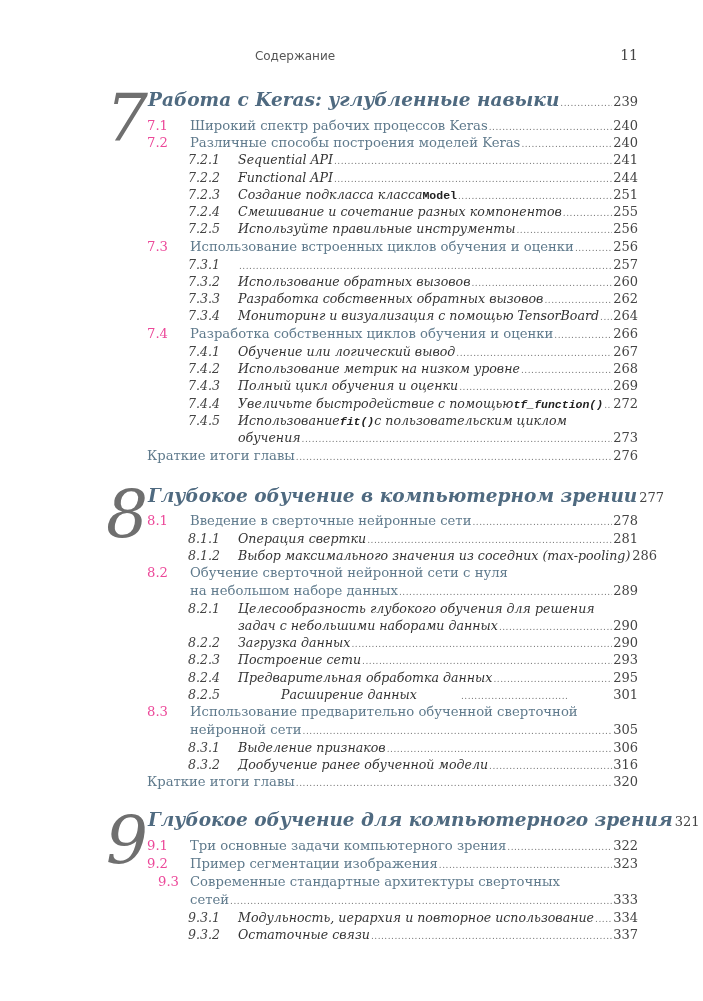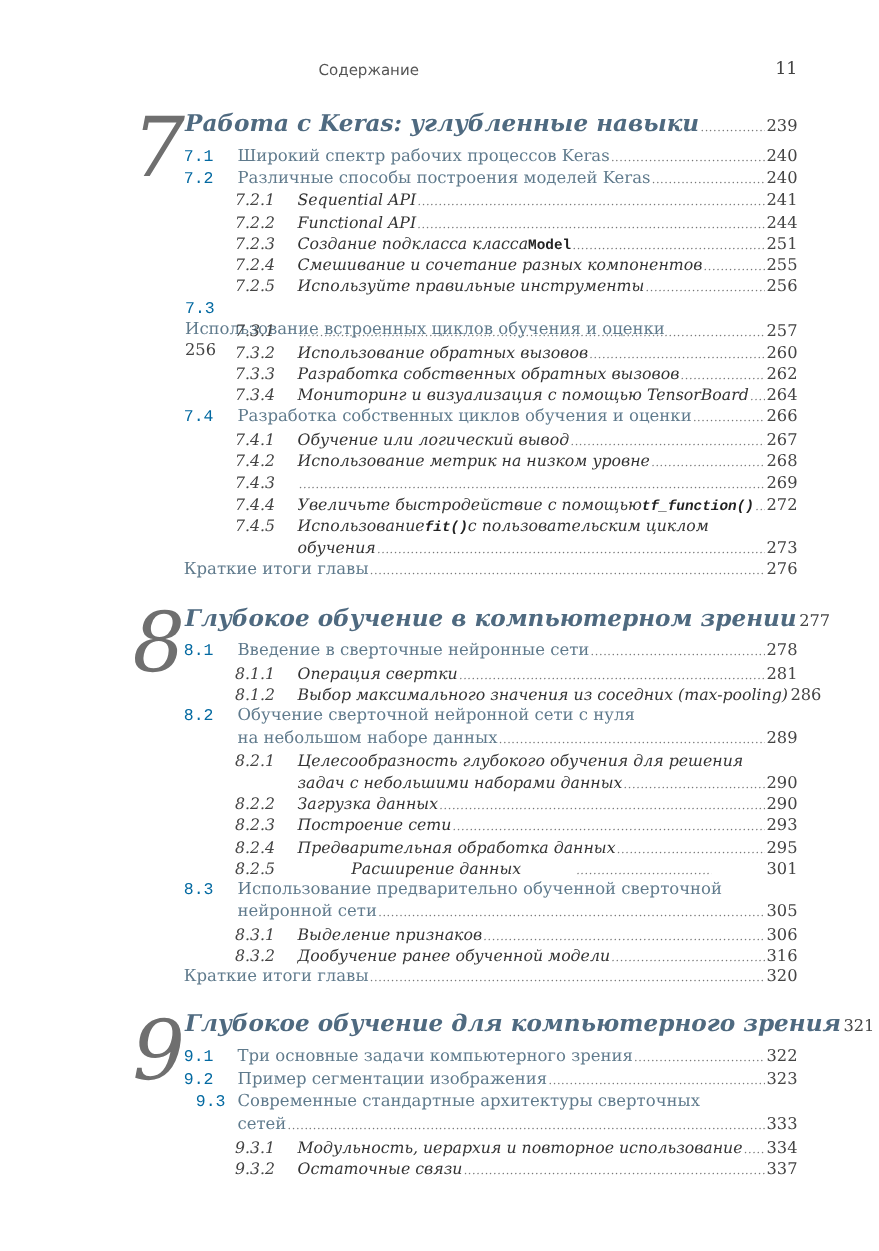--- a/index.html
+++ b/index.html
@@ -10,21 +10,21 @@
   .header-page { position: absolute; top: 47px; left: 600px; width: 38px; text-align: right;
          font-size: 14px; color: #444; }
   .bignum { position: absolute; left: 106px; font-family: "DejaVu Serif", "Liberation Serif", serif;
          font-style: italic; font-size: 66px; line-height: 66px; color: #6f6f6f; }
   .ch-title-row { position: absolute; left: 148px; right: 65px; height: 24px; display: flex; align-items: baseline; }
   .ch-title { font-family: "DejaVu Serif", "Liberation Serif", serif; font-style: italic; font-weight: bold;
          font-size: 18.5px; color: #4f6a80; white-space: nowrap; }
   .line { position: absolute; display: flex; align-items: baseline; height: 17px; font-size: 13.2px; line-height: 17px; white-space: nowrap; }
   .sec { left: 147px; right: 65px; color: #5f7a8c; }
   .sub { left: 188px; right: 65px; color: #333; font-style: italic; font-size: 12.6px; }
-  .sec .num { width: 43px; flex: none; color: #0369a1; font-family: Liberation Mono, monospace; }
+  .sec .num { width: 43px; flex: none; color: #ec4899; }
   .sub .num { width: 50px; flex: none; color: #444; }
   .cont-sec { left: 190px; right: 65px; color: #5f7a8c; }
   .cont-sub { left: 238px; right: 65px; color: #333; font-style: italic; font-size: 12.6px; }
   .summary { left: 147px; right: 65px; color: #5f7a8c; }
   .txt { flex: none; }
   .dots { flex: 1 1 auto; overflow: hidden; color: #777; font-size: 9px; letter-spacing: 0.5px; margin: 0 1px; }
   .dots::before { content: "................................................................................................................................................................................................................................................"; }
   .pg { flex: none; color: #444; font-style: normal; font-size: 13px; }
   .ch-pg { flex: none; color: #444; font-size: 13px; font-style: normal; font-weight: normal; }
   .code { font-family: Liberation Mono, monospace; font-weight: bold; font-style: normal; font-size: 11.5px; color: #222; }
@@ -82,21 +82,21 @@
     <span class="txt">Смешивание и сочетание разных компонентов</span>
     <span class="dots"></span>
     <span class="pg">255</span>
   </div>
   <div class="line sub" style="top:220px;">
     <span class="num">7.2.5</span>
     <span class="txt">Используйте правильные инструменты</span>
     <span class="dots"></span>
     <span class="pg">256</span>
   </div>
-  <div class="line sec" style="top:238px;flex-direction:column;">
+  <div class="line sec" style="top:238px;">
     <span class="num">7.3</span>
     <span class="txt">Использование встроенных циклов обучения и оценки</span>
     <span class="dots"></span>
     <span class="pg">256</span>
   </div>
   <div class="line sub" style="top:256px;">
     <span class="num">7.3.1</span>
     <span class="dots"></span>
     <span class="pg">257</span>
   </div>
@@ -131,20 +131,21 @@
     <span class="pg">267</span>
   </div>
   <div class="line sub" style="top:360px;">
     <span class="num">7.4.2</span>
     <span class="txt">Использование метрик на низком уровне</span>
     <span class="dots"></span>
     <span class="pg">268</span>
   </div>
   <div class="line sub" style="top:377px;">
     <span class="num">7.4.3</span>
+    <span class="txt">Полный цикл обучения и оценки</span>
     <span class="dots"></span>
     <span class="pg">269</span>
   </div>
   <div class="line sub" style="top:395px;">
     <span class="num">7.4.4</span>
     <span class="txt">Увеличьте быстродействие с помощью </span>
     <span class="txt code it">tf_function()</span>
     <span class="dots"></span>
     <span class="pg">272</span>
   </div>

